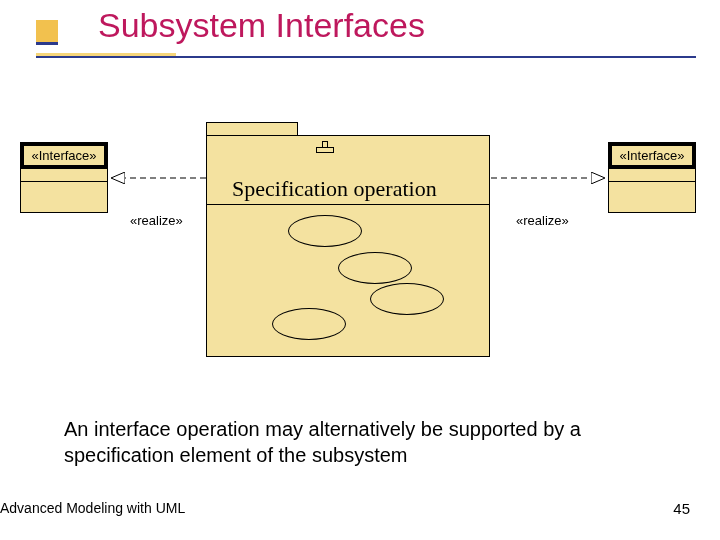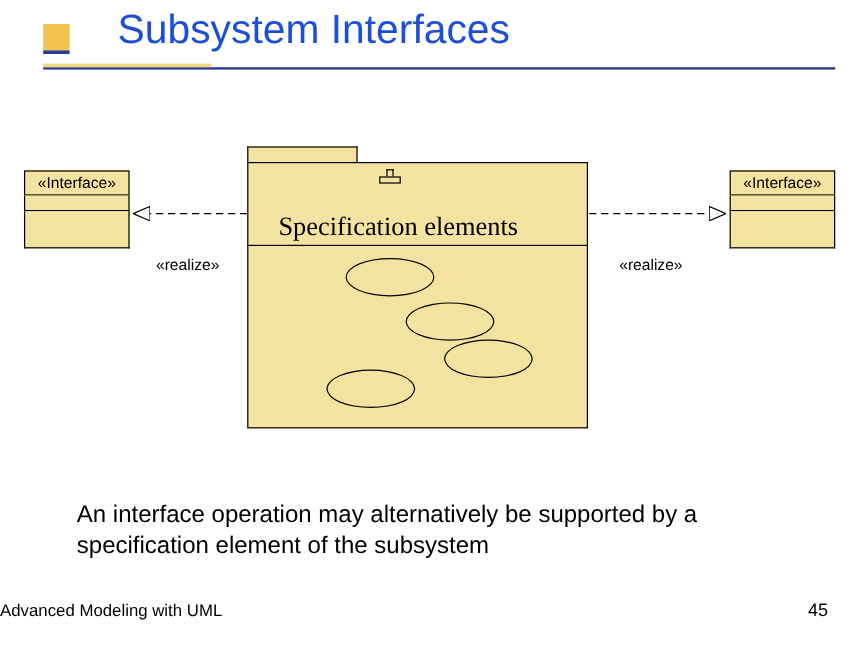--- a/index.html
+++ b/index.html
@@ -26,21 +26,21 @@
     left: 0; right: 0; bottom: -3px;
     height: 3px;
     background: #2B3A8C;
   }
   .title {
     position: absolute;
     left: 98px;
     top: 6px;
     font-size: 34px;
     font-family: Verdana, Geneva, sans-serif;
-    color: #1d4ed8;
+    color: #be185d;
   }
   .rule {
     position: absolute;
     left: 36px;
     right: 24px;
     top: 56px;
     height: 2px;
     background: #2B3A8C;
   }
   .rule::before {
@@ -62,21 +62,21 @@
 
   
   .clsf {
     position: absolute;
     width: 88px;
     background: #F4E2A0;
     font: 13px Arial, sans-serif;
     box-sizing: border-box;
   }
   .clsf .head {
-    border: 1px solid #000000;
+    border: 4px solid #000000;
     text-align: center;
     padding: 2px 3px;
     background: #F4E2A0;
   }
   .clsf .body1 { border-left:1px solid #000; border-right:1px solid #000; border-bottom:1px solid #000; height:12px; background:#F4E2A0; }
   .clsf .body2 { border-left:1px solid #000; border-right:1px solid #000; border-bottom:1px solid #000; height:30px; background:#F4E2A0; }
   .clsf::after { 
     content:"";
     position:absolute;
     left:4px; top:4px; right:-4px; bottom:-4px;
@@ -213,21 +213,21 @@
 
   <div class="clsf" style="left:608px; top:142px;">
     <div class="head">«Interface»</div>
     <div class="body1"></div>
     <div class="body2"></div>
   </div>
 
   <div class="subsys-tab"></div>
   <div class="subsys"></div>
   <div class="fork"></div>
-  <div class="spec-label">Specification elements</div>
+  <div class="spec-label">Specification operation</div>
   <div class="subsys-divider"></div>
 
   <div class="usecase" style="left:288px; top:215px;"></div>
   <div class="usecase" style="left:338px; top:252px;"></div>
   <div class="usecase" style="left:370px; top:283px;"></div>
   <div class="usecase" style="left:272px; top:308px;"></div>
 
   <div class="realize-label" style="left:130px; top:213px;">«realize»</div>
   <div class="realize-label" style="left:516px; top:213px;">«realize»</div>
 

